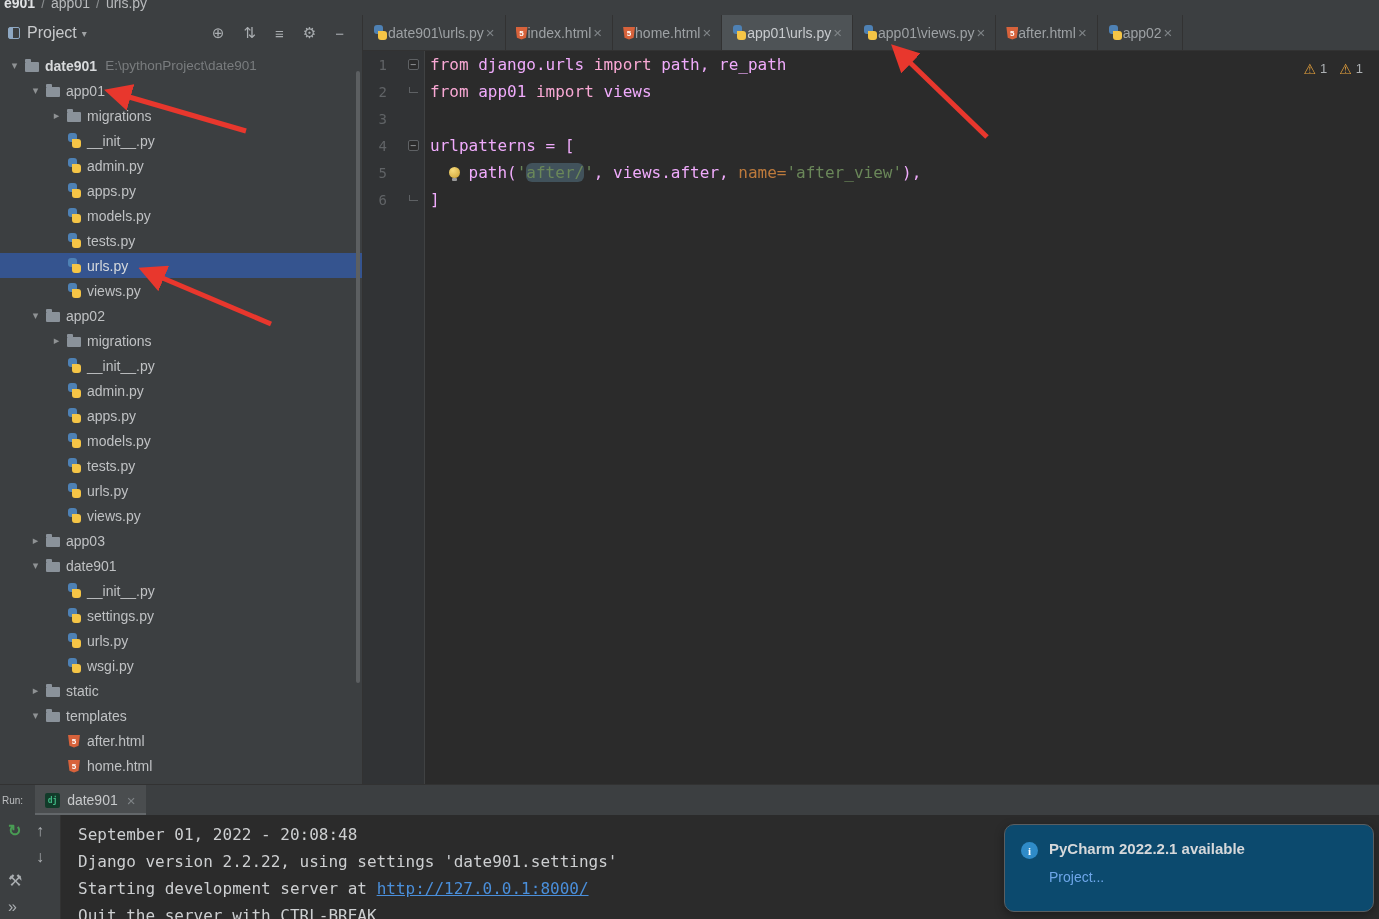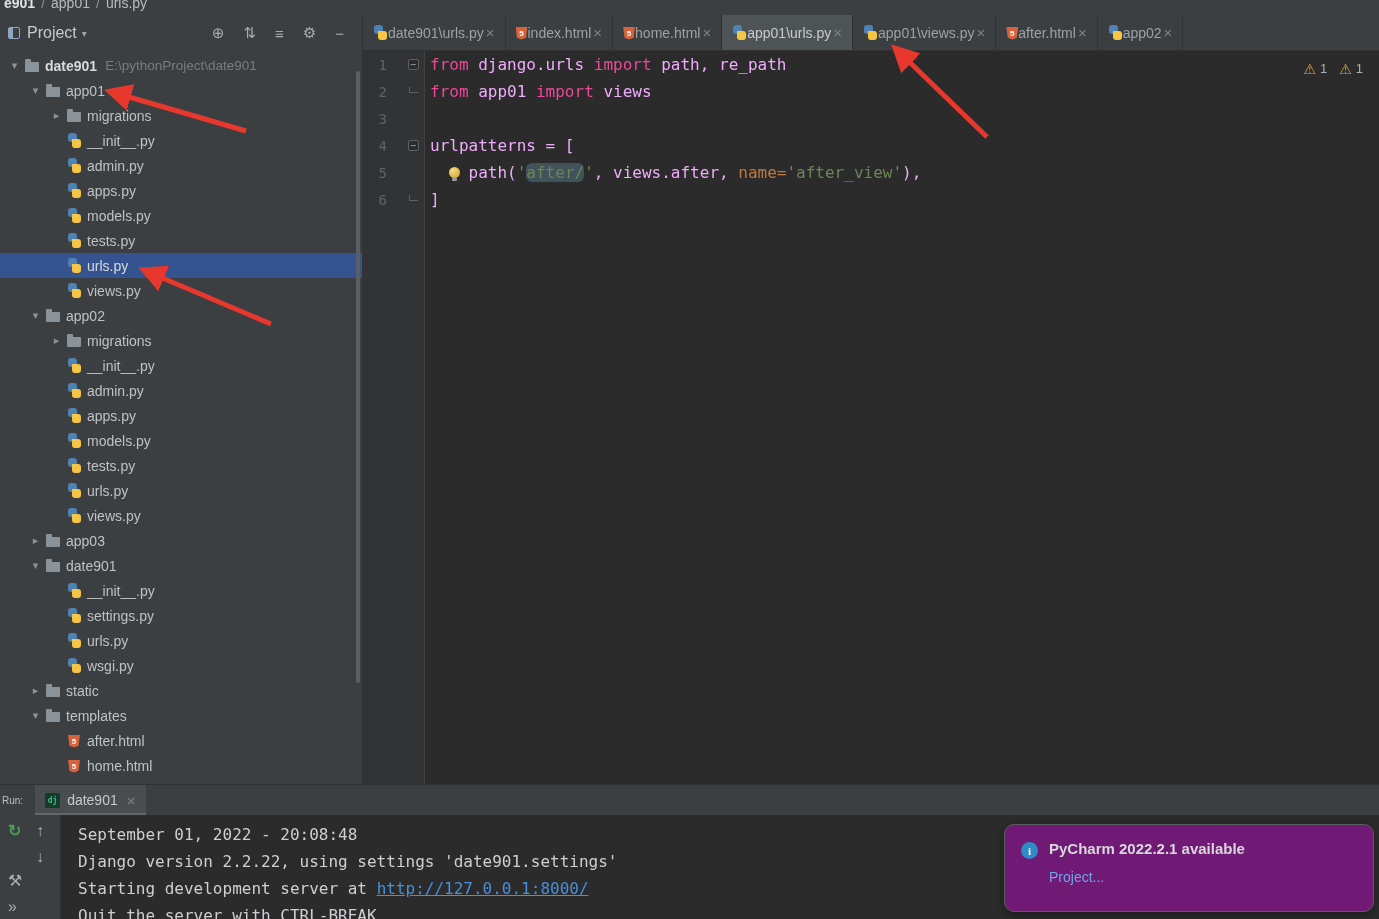--- a/index.html
+++ b/index.html
@@ -76,21 +76,21 @@
     background:#313335; border-right:1px solid #404243; }
   .code-area{ position:relative; }
   .code-line{ position:relative; height:27px; display:flex; align-items:center; white-space:pre; }
   .lnum{ width:38px; min-width:38px; text-align:right; padding-right:14px;
     color:#606366; font-size:14px; z-index:1; }
   .foldcol{ width:24px; min-width:24px; display:flex; align-items:center; justify-content:center; z-index:1; }
   .fold-start{ width:11px; height:11px; border:1px solid #5e6164; border-radius:2px;
     color:#9da0a2; font-size:10px; line-height:9px; text-align:center; background:#2b2b2b; }
   .fold-end{ width:9px; height:6px; border-left:1px solid #5e6164; border-bottom:1px solid #5e6164; margin-top:-3px; }
   .code-text{ padding-left:5px; }
-  .tok-kw{ color:#ec4899; } .tok-d{ color:#f0abfc; } .tok-str{ color:#6a8759; }
+  .tok-kw{ color:#f9a8d4; } .tok-d{ color:#f0abfc; } .tok-str{ color:#6a8759; }
   .tok-strhl{ color:#6a8759; background:#41525b; border-radius:6px; }
   .tok-narg{ color:#bd7a3c; }
   .bulb{ position:absolute; left:86px; top:8px; width:11px; height:11px; border-radius:50%;
     background:radial-gradient(circle at 35% 30%,#f7dc7d,#cda032); z-index:2; }
   .bulb::after{ content:""; position:absolute; left:3px; bottom:-3px; width:5px; height:3px;
     background:#9b9b9b; border-radius:1px; }
   .warnings{ position:absolute; top:10px; right:16px; display:flex; gap:12px; align-items:center;
     font-family:"Liberation Sans",sans-serif; }
   .warn{ display:flex; gap:4px; align-items:center; color:#adb1b4; font-size:13px; }
   .warn .tri{ color:#e9a33c; font-size:14px; line-height:1; }
@@ -107,21 +107,21 @@
   .run-toolbar{ width:61px; min-width:61px; background:#3c3f41;
     border-right:1px solid #323232; position:relative; }
   .ricon{ position:absolute; color:#a9adb0; font-size:16px; line-height:1; }
   .ricon.green{ color:#499c54; font-weight:bold; }
   .console{ flex:1; padding:6px 0 0 17px; font-family:"DejaVu Sans Mono",monospace;
     font-size:16px; line-height:27px; color:#cdcfd1; white-space:pre; overflow:hidden; }
   .console .link{ color:#4a8fdb; text-decoration:underline; }
 
   
   .notification{ position:absolute; right:5px; bottom:7px; width:370px; height:88px;
-    background:#701a75; border:1px solid #5a5e61; border-radius:10px;
+    background:#0c4a6e; border:1px solid #5a5e61; border-radius:10px;
     padding:15px 16px; display:flex; gap:11px; z-index:20;
     box-shadow:0 3px 10px rgba(0,0,0,.35); }
   .info-icon{ width:17px; height:17px; min-width:17px; border-radius:50%;
     background:#2f8bc8; margin-top:2px;
     display:flex; align-items:center; justify-content:center; }
   .info-icon::after{ content:"i"; color:#fff; font-size:11px; font-weight:bold;
     font-family:"Liberation Serif",serif; }
   .notif-title{ font-size:15px; font-weight:bold; color:#d6d8da; margin-bottom:12px; }
   .notif-link{ font-size:14px; color:#6ea6e9; cursor:default; }
 

